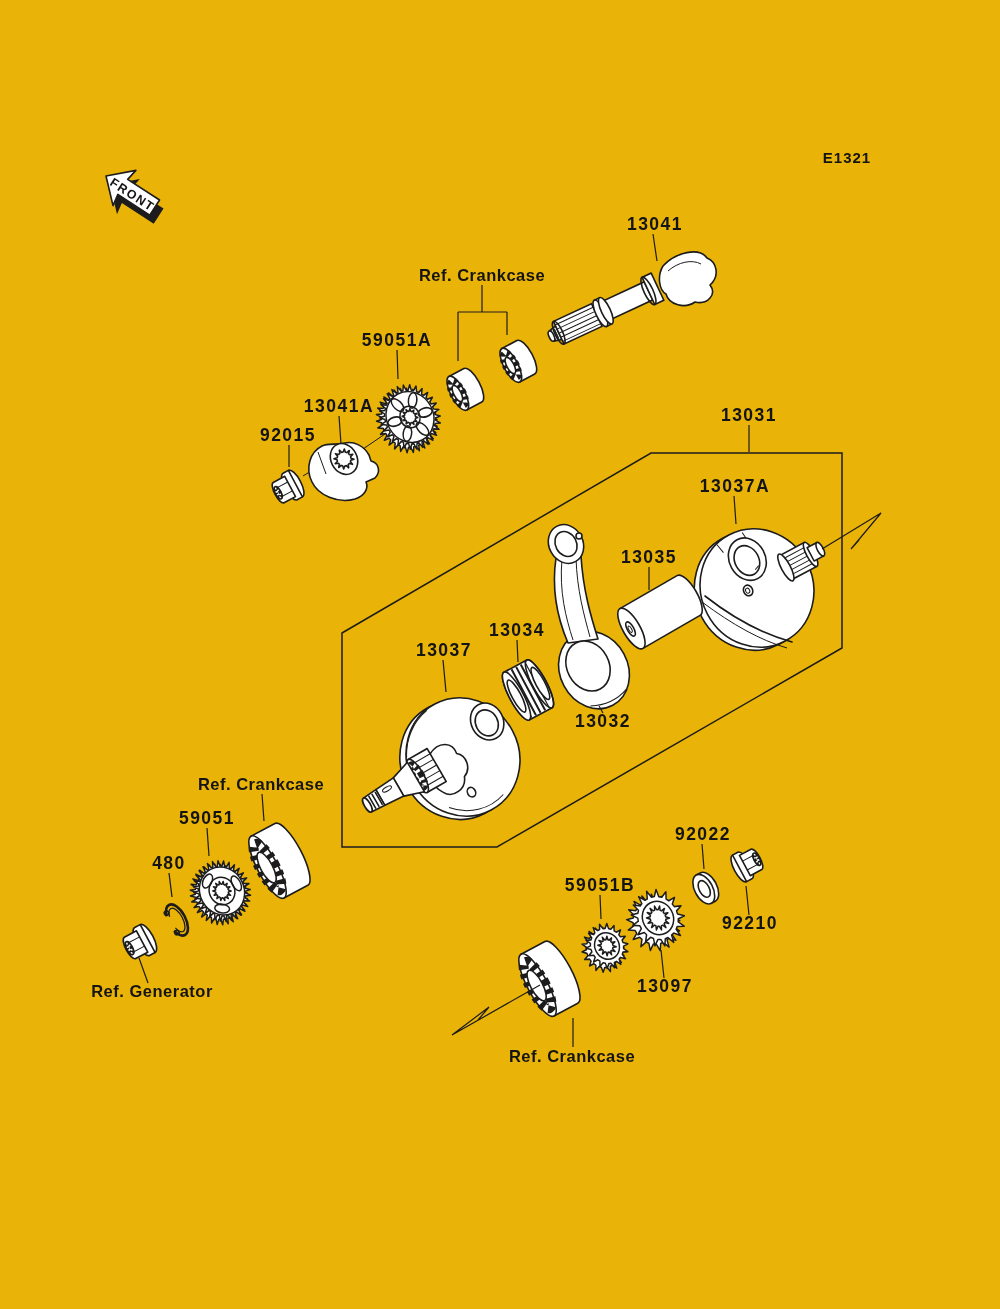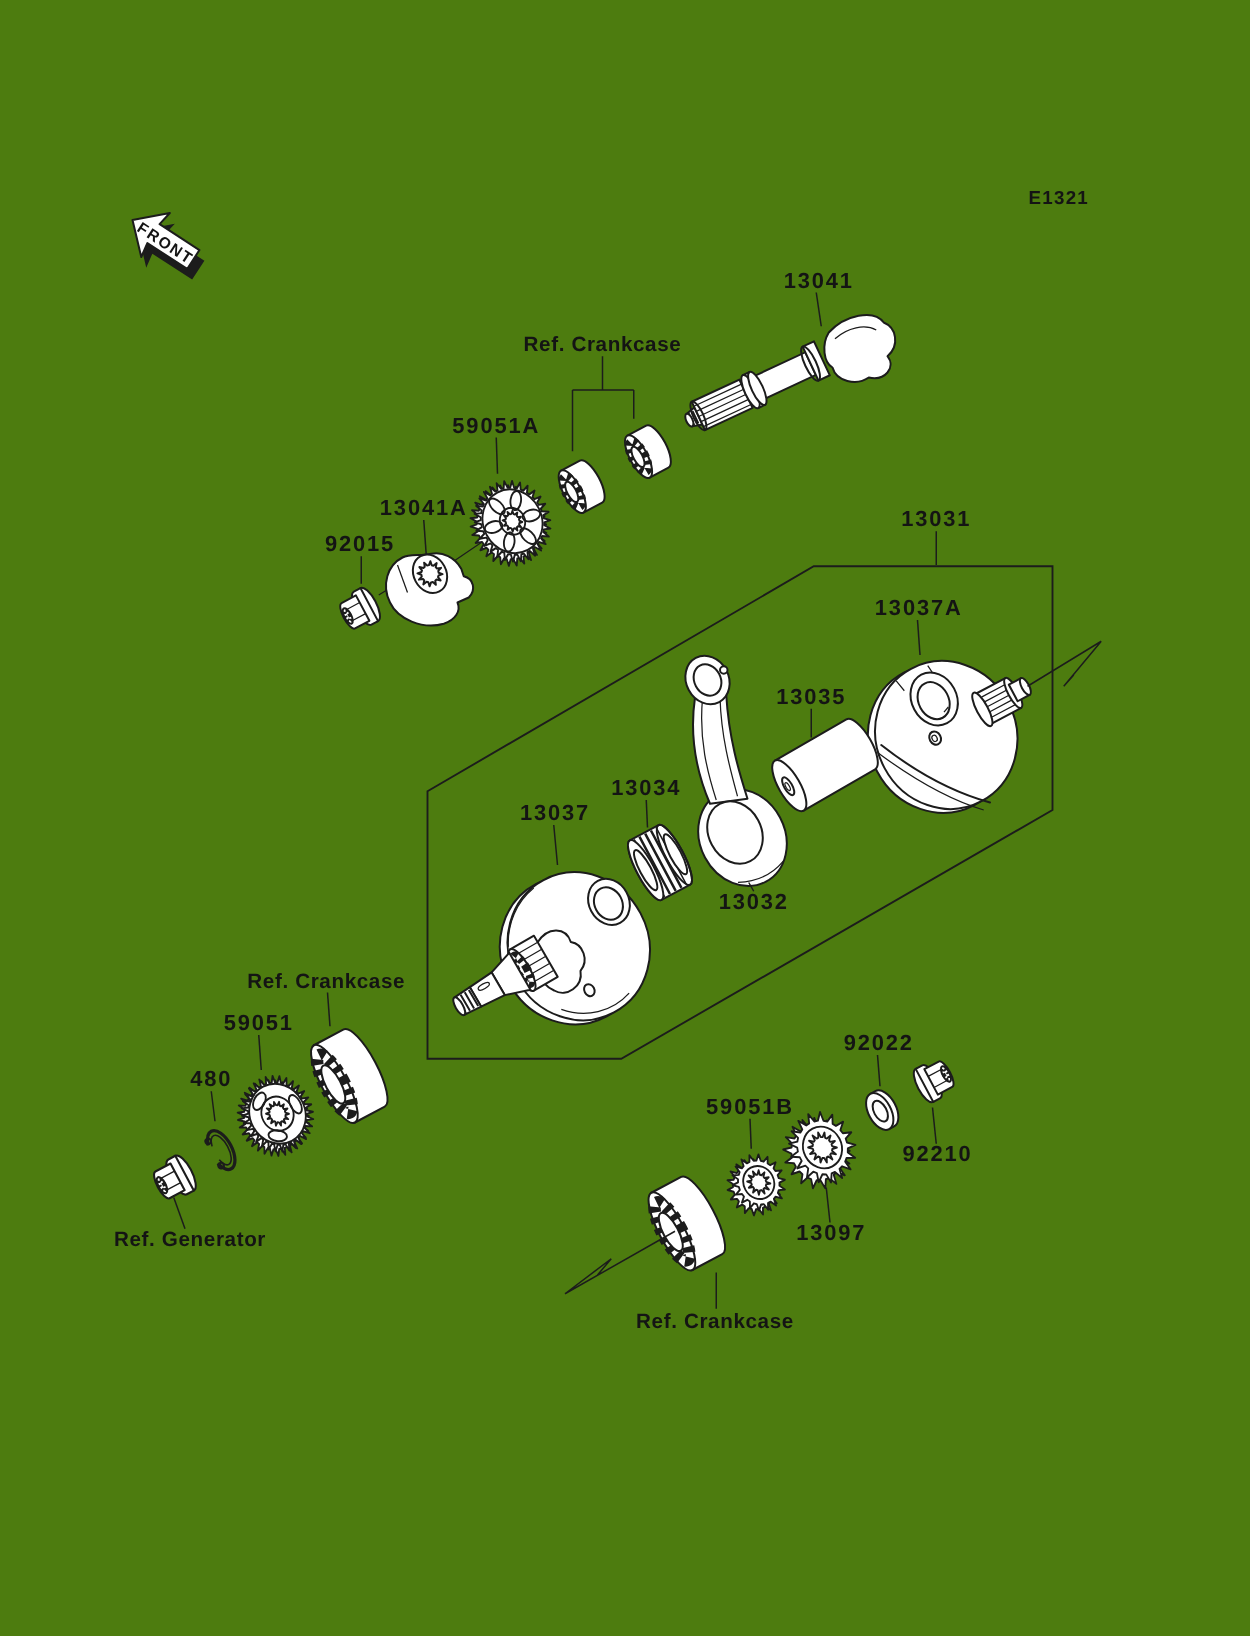--- a/index.html
+++ b/index.html
@@ -1,16 +1,16 @@
 <!DOCTYPE html>
 <html><head>
 <meta charset="utf-8">
 <style>
   html,body{margin:0;padding:0;background:#fff;}
-  .page{width:1000px;height:1309px;background:#4d7c0f;position:relative;font-family:"Liberation Sans",sans-serif;}
+  .page{width:1000px;height:1309px;background:#eab308;position:relative;font-family:"Liberation Sans",sans-serif;}
   svg{display:block}
   .ln{fill:none;stroke:#1c1c1c;stroke-width:1.6;stroke-linecap:round;stroke-linejoin:round}
   .lnf{fill:#fff;stroke:#1c1c1c;stroke-width:1.6;stroke-linecap:round;stroke-linejoin:round}
   .thin{fill:none;stroke:#1c1c1c;stroke-width:1}
   .thin-e{fill:#fff;stroke:#1c1c1c;stroke-width:1}
   .lead{fill:none;stroke:#1c1c1c;stroke-width:1.2}
   .box{fill:none;stroke:#1c1c1c;stroke-width:1.5}
   .tick{fill:none;stroke:#1c1c1c;stroke-width:3;stroke-dasharray:1.6 1.6}
   .tickb{fill:none;stroke:#1c1c1c;stroke-width:6.5;stroke-dasharray:3.2 2.8}
   .tickB{fill:none;stroke:#1c1c1c;stroke-width:10;stroke-dasharray:4.5 4}

